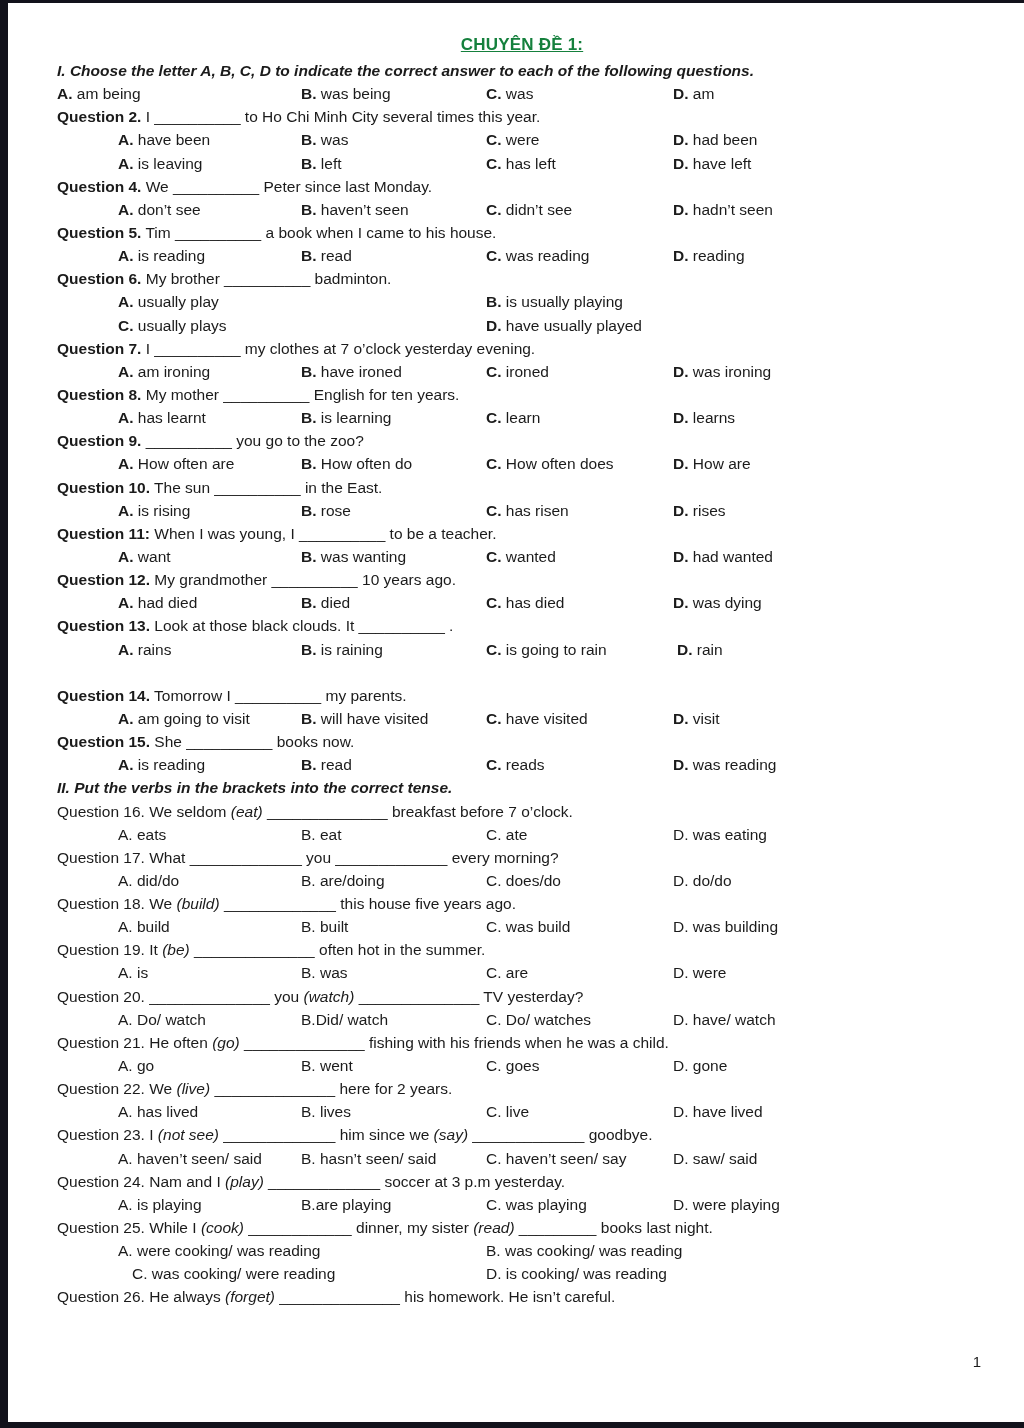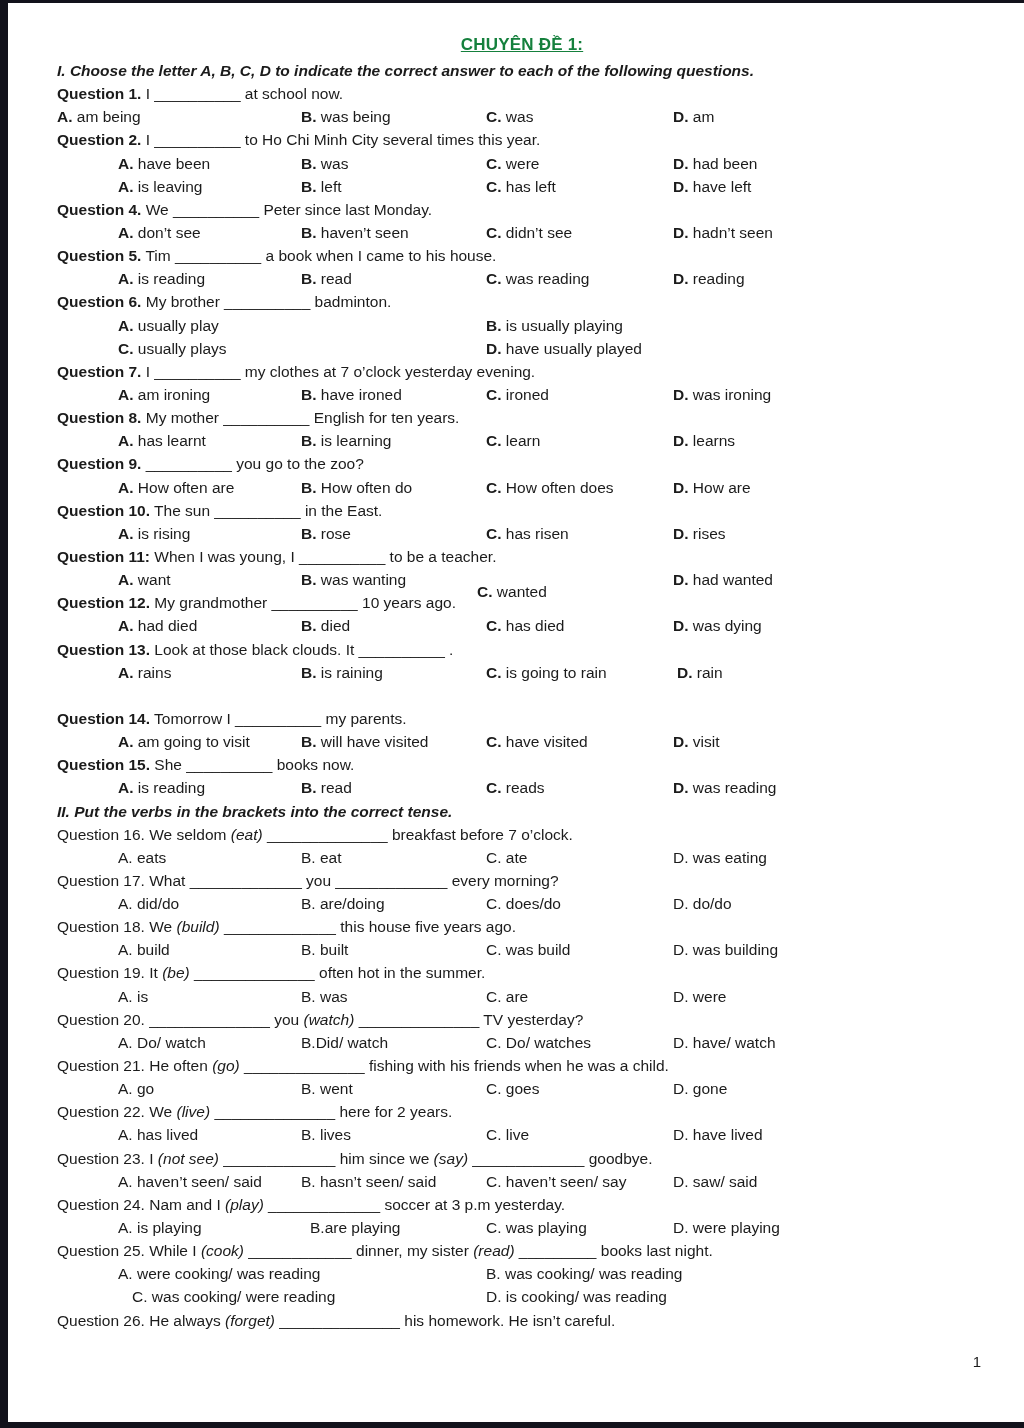--- a/index.html
+++ b/index.html
@@ -30,21 +30,20 @@
 <body>
 
 <div class="edge-left"></div>
 <div class="edge-top"></div>
 <div class="edge-bottom"></div>
 
 <div class="content">
   <div class="doc-title" style="color: #15803d;">CHUYÊN ĐỀ 1:</div>
   <div class="sec-heading">I. Choose the letter A, B, C, D to indicate the correct answer to each of the following questions.</div>
   <div>
-      <div class="q-line"><span class="q-label b">Question 1.</span> <span>I __________ at school now.</span></div>
       <div class="opt-row">
         <span class="opt" style="left: 0px;"><span class="b">A.</span> <span>am being</span></span>
         <span class="opt" style="left: 244px;"><span class="b">B.</span> <span>was being</span></span>
         <span class="opt" style="left: 429px;"><span class="b">C.</span> <span>was</span></span>
         <span class="opt" style="left: 616px;"><span class="b">D.</span> <span>am</span></span>
       </div>
       <div class="q-line"><span class="q-label b">Question 2.</span> <span>I __________ to Ho Chi Minh City several times this year.</span></div>
       <div class="opt-row">
         <span class="opt" style="left: 61px;"><span class="b">A.</span> <span>have been</span></span>
         <span class="opt" style="left: 244px;"><span class="b">B.</span> <span>was</span></span>
@@ -105,21 +104,21 @@
       <div class="opt-row">
         <span class="opt" style="left: 61px;"><span class="b">A.</span> <span>is rising</span></span>
         <span class="opt" style="left: 244px;"><span class="b">B.</span> <span>rose</span></span>
         <span class="opt" style="left: 429px;"><span class="b">C.</span> <span>has risen</span></span>
         <span class="opt" style="left: 616px;"><span class="b">D.</span> <span>rises</span></span>
       </div>
       <div class="q-line"><span class="q-label b">Question 11:</span> <span>When I was young, I __________ to be a teacher.</span></div>
       <div class="opt-row">
         <span class="opt" style="left: 61px;"><span class="b">A.</span> <span>want</span></span>
         <span class="opt" style="left: 244px;"><span class="b">B.</span> <span>was wanting</span></span>
-        <span class="opt" style="left: 420px; margin-top: 12px;"><span class="b">C.</span> <span>wanted</span></span>
+        <span class="opt" style="left: 429px;"><span class="b">C.</span> <span>wanted</span></span>
         <span class="opt" style="left: 616px;"><span class="b">D.</span> <span>had wanted</span></span>
       </div>
       <div class="q-line"><span class="q-label b">Question 12.</span> <span>My grandmother __________ 10 years ago.</span></div>
       <div class="opt-row">
         <span class="opt" style="left: 61px;"><span class="b">A.</span> <span>had died</span></span>
         <span class="opt" style="left: 244px;"><span class="b">B.</span> <span>died</span></span>
         <span class="opt" style="left: 429px;"><span class="b">C.</span> <span>has died</span></span>
         <span class="opt" style="left: 616px;"><span class="b">D.</span> <span>was dying</span></span>
       </div>
       <div class="q-line"><span class="q-label b">Question 13.</span> <span>Look at those black clouds. It __________ .</span></div>
@@ -199,21 +198,21 @@
       <div class="q-line"><span class="q-label">Question 23.</span> <span>I </span><span class="it">(not see)</span><span> _____________ him since we </span><span class="it">(say)</span><span> _____________ goodbye.</span></div>
       <div class="opt-row">
         <span class="opt" style="left: 61px;"><span>A.</span> <span>haven’t seen/ said</span></span>
         <span class="opt" style="left: 244px;"><span>B.</span> <span>hasn’t seen/ said</span></span>
         <span class="opt" style="left: 429px;"><span>C.</span> <span>haven’t seen/ say</span></span>
         <span class="opt" style="left: 616px;"><span>D.</span> <span>saw/ said</span></span>
       </div>
       <div class="q-line"><span class="q-label">Question 24.</span> <span>Nam and I </span><span class="it">(play)</span><span> _____________ soccer at 3 p.m yesterday.</span></div>
       <div class="opt-row">
         <span class="opt" style="left: 61px;"><span>A.</span> <span>is playing</span></span>
-        <span class="opt" style="left: 253px;"><span>B.</span><span>are playing</span></span>
+        <span class="opt" style="left: 244px;"><span>B.</span><span>are playing</span></span>
         <span class="opt" style="left: 429px;"><span>C.</span> <span>was playing</span></span>
         <span class="opt" style="left: 616px;"><span>D.</span> <span>were playing</span></span>
       </div>
       <div class="q-line"><span class="q-label">Question 25.</span> <span>While I </span><span class="it">(cook)</span><span> ____________ dinner, my sister </span><span class="it">(read)</span><span> _________ books last night.</span></div>
       <div class="opt-row">
         <span class="opt" style="left: 61px;"><span>A.</span> <span>were cooking/ was reading</span></span>
         <span class="opt" style="left: 429px;"><span>B.</span> <span>was cooking/ was reading</span></span>
       </div>
       <div class="opt-row">
         <span class="opt" style="left: 75px;"><span>C.</span> <span>was cooking/ were reading</span></span>

